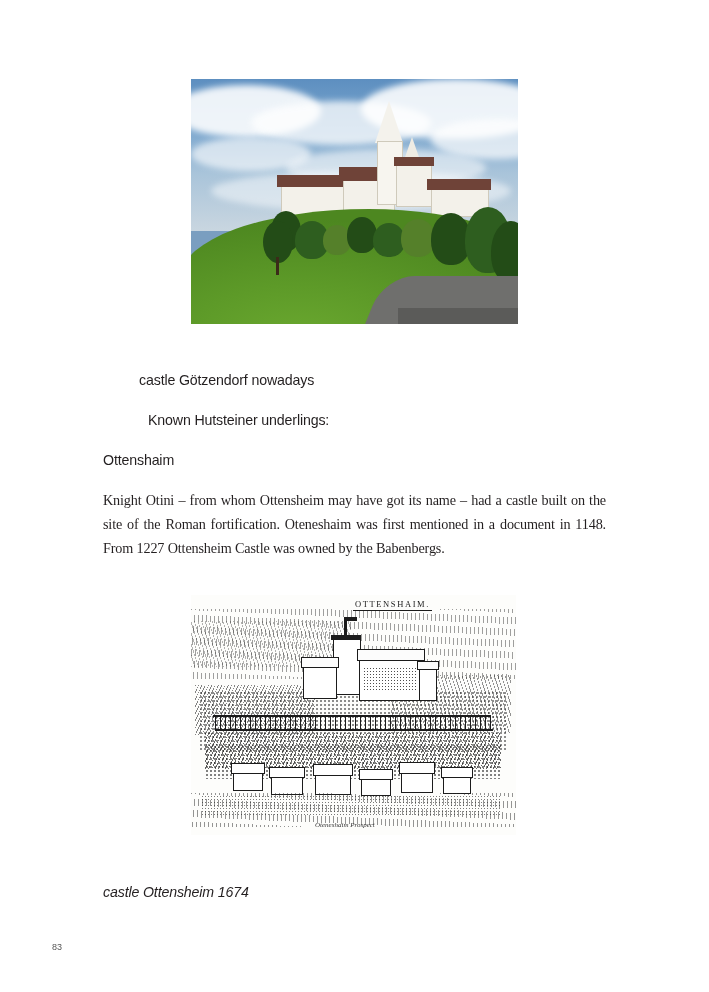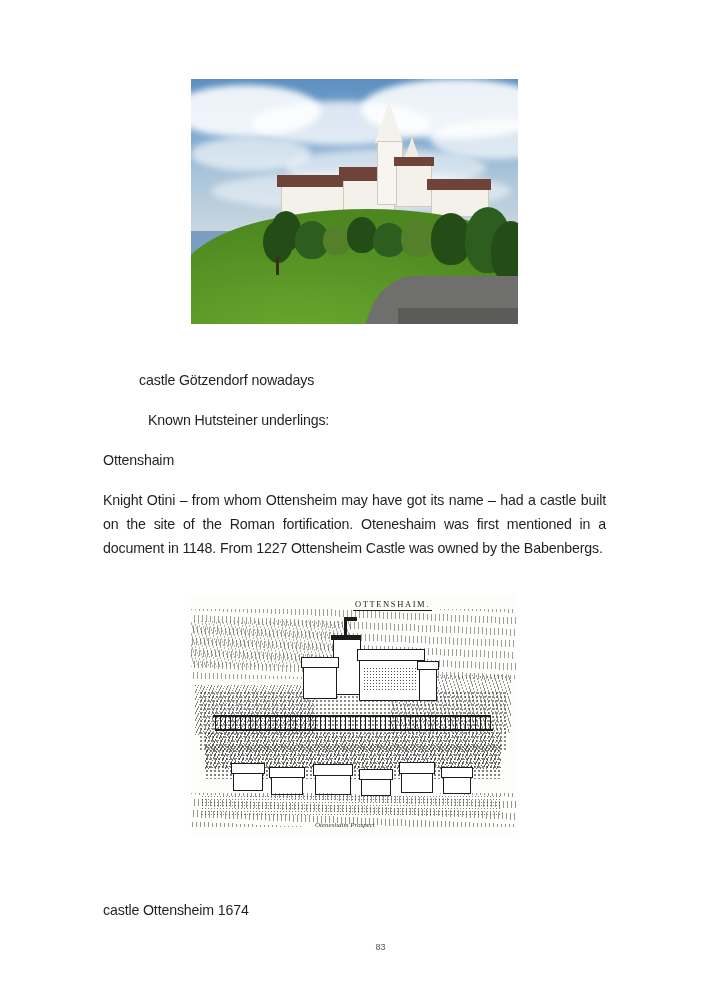--- a/index.html
+++ b/index.html
@@ -119,21 +119,21 @@
   
   .para {
     position: absolute;
     left: 0;
     width: 503px;
     font-size: 14.2px;
     line-height: 24px;
     color: #231f20;
     letter-spacing: -0.15px;
   }
-  .justify { text-align: justify; }
+  .justify { text-align: justify; font-family: Liberation Serif, serif; }
 
   
   .photo-bottom {
     position: absolute;
     left: 88px;
     top: 595px;
     width: 325px;
     height: 240px;
     background: #fdfdfb;
     overflow: hidden;
@@ -205,21 +205,21 @@
     position: absolute;
     background: #ffffff;
     border: 1px solid #1b1b1b;
   }
 
   .page-number {
     position: absolute;
     left: 16px;
     right: 0;
     top: 942px;
-    text-align: center;
+    text-align: left;
     font-size: 9px;
     color: #555;
     padding-left: 36px;
   }
 </style>
 </head>
 <body>
 
 <div class="page">
   <div class="content">
@@ -317,18 +317,18 @@
       <div class="house-roof" style="left:208px; top:167px; width:34px; height:10px;"></div>
       <div class="house" style="left:252px; top:180px; width:26px; height:17px;"></div>
       <div class="house-roof" style="left:250px; top:172px; width:30px; height:9px;"></div>
 
       <div class="hatch3" style="left:0; top:198px; width:325px; height:34px; opacity:.5;"></div>
       <div class="dots-fine" style="left:10px; top:200px; width:300px; height:22px; opacity:.6;"></div>
 
       <div class="engrave-sig">Oteneshaim Prospect</div>
     </div>
 
-    <div class="para" style="top:898px;">castle Ottensheim 1674</div>
+    <div class="para" style="top:880px;font-style:italic;">castle Ottensheim 1674</div>
 
   </div>
 
   <div class="page-number">83</div>
 </div>
 
 </body></html>

